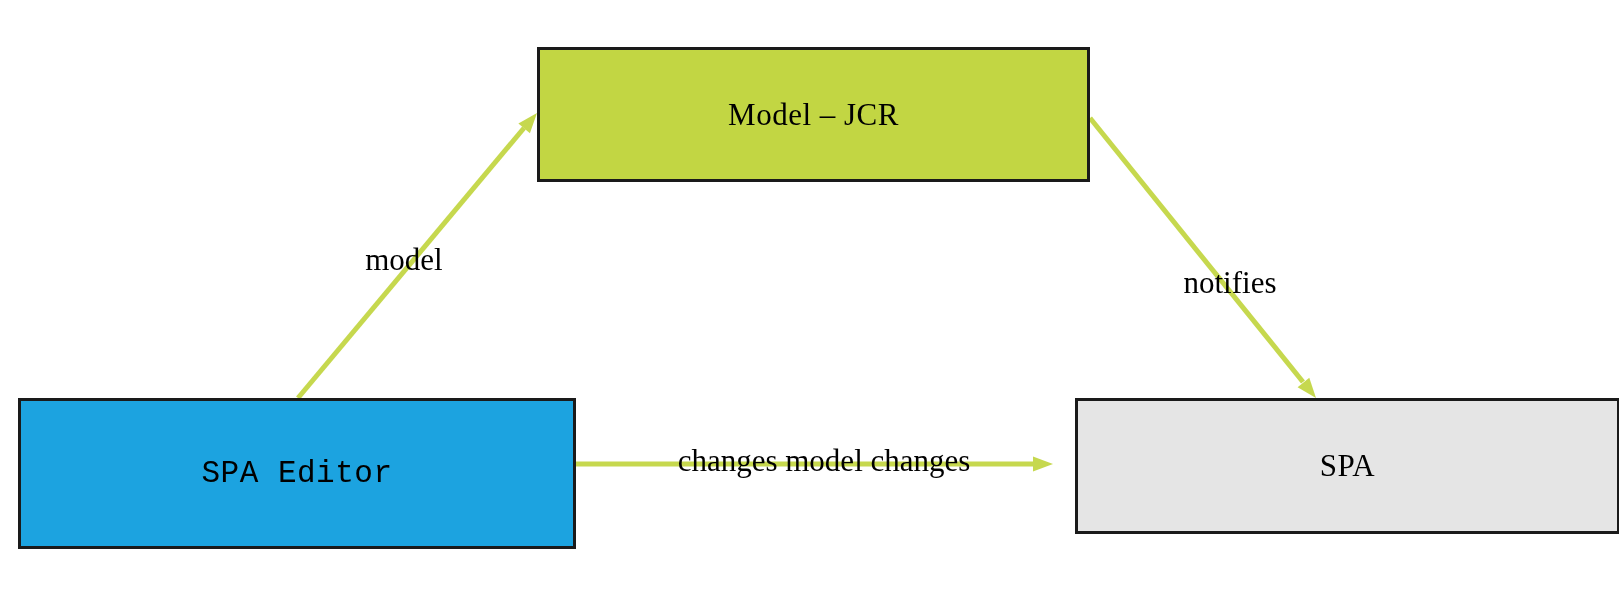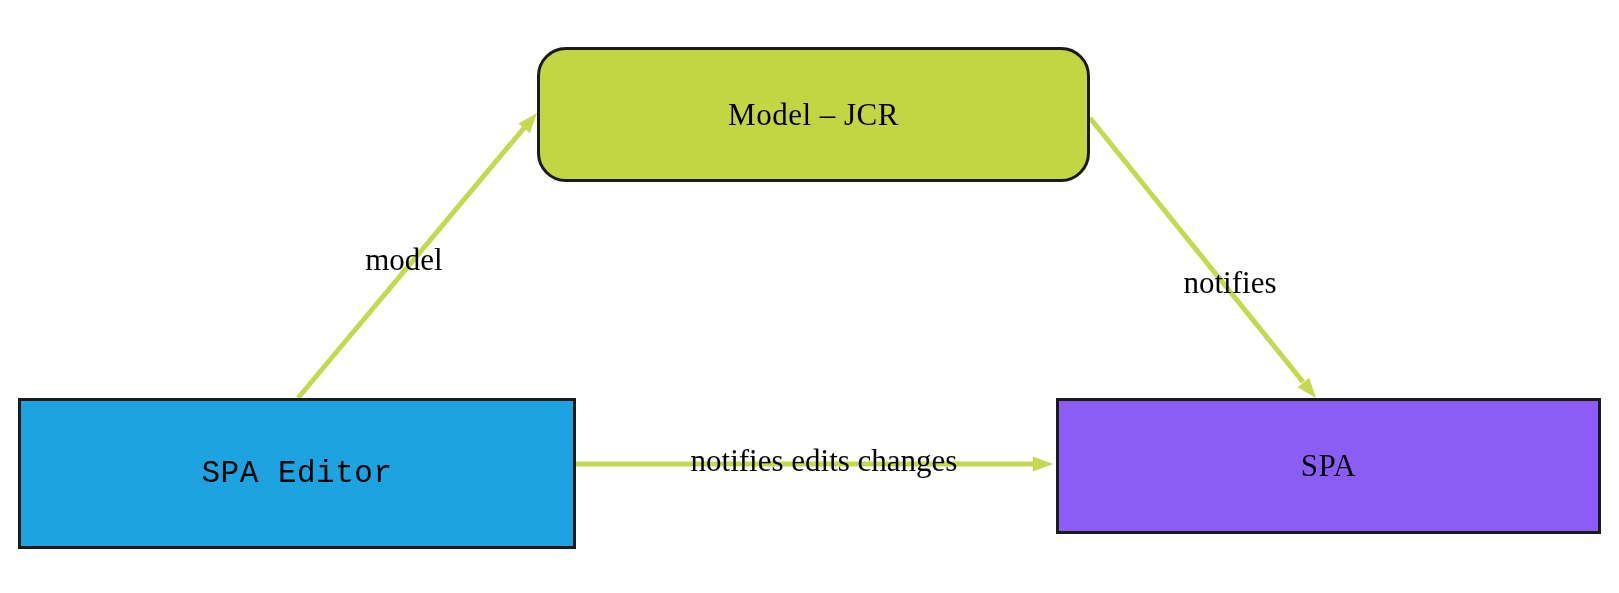--- a/index.html
+++ b/index.html
@@ -76,31 +76,31 @@
     <line x1="298" y1="398" x2="524" y2="128" stroke-width="5" stroke="#c6d84e"></line>
     <polygon points="537,113 529.9,133.2 518.4,123.5" fill="#c6d84e"></polygon>
 
     <line x1="1090" y1="118" x2="1303" y2="382" stroke-width="5" stroke="#c6d84e"></line>
     <polygon points="1316,398 1297.6,387.2 1309.3,377.7" fill="#c6d84e"></polygon>
 
     <line x1="575" y1="464" x2="1035" y2="464" stroke-width="5" stroke="#c6d84e"></line>
     <polygon points="1053,464 1033,471.5 1033,456.5" fill="#c6d84e"></polygon>
   </svg>
 
-  <div id="node-model" class="node" style="background-color: rgb(194, 214, 67); border-radius: 29px;">
+  <div id="node-model" class="node" style="background-color: rgb(194, 214, 67);">
     <span class="node-label">Model – JCR</span>
   </div>
 
   <div id="node-spa-editor" class="node" style="background-color: rgb(28, 163, 224);">
     <span class="node-label">SPA Editor</span>
   </div>
 
-  <div id="node-spa" class="node" style="background-color: #8b5cf6;">
+  <div id="node-spa" class="node" style="background-color: #e5e5e5; margin-left: 19px;">
     <span class="node-label">SPA</span>
   </div>
 
   <div id="label-edits" class="edge-label">model</div>
 
   <div id="label-renders" class="edge-label">notifies</div>
 
-  <div id="label-notifies" class="edge-label">notifies edits changes</div>
+  <div id="label-notifies" class="edge-label">changes model changes</div>
 
 </div>
 
 </body></html>

